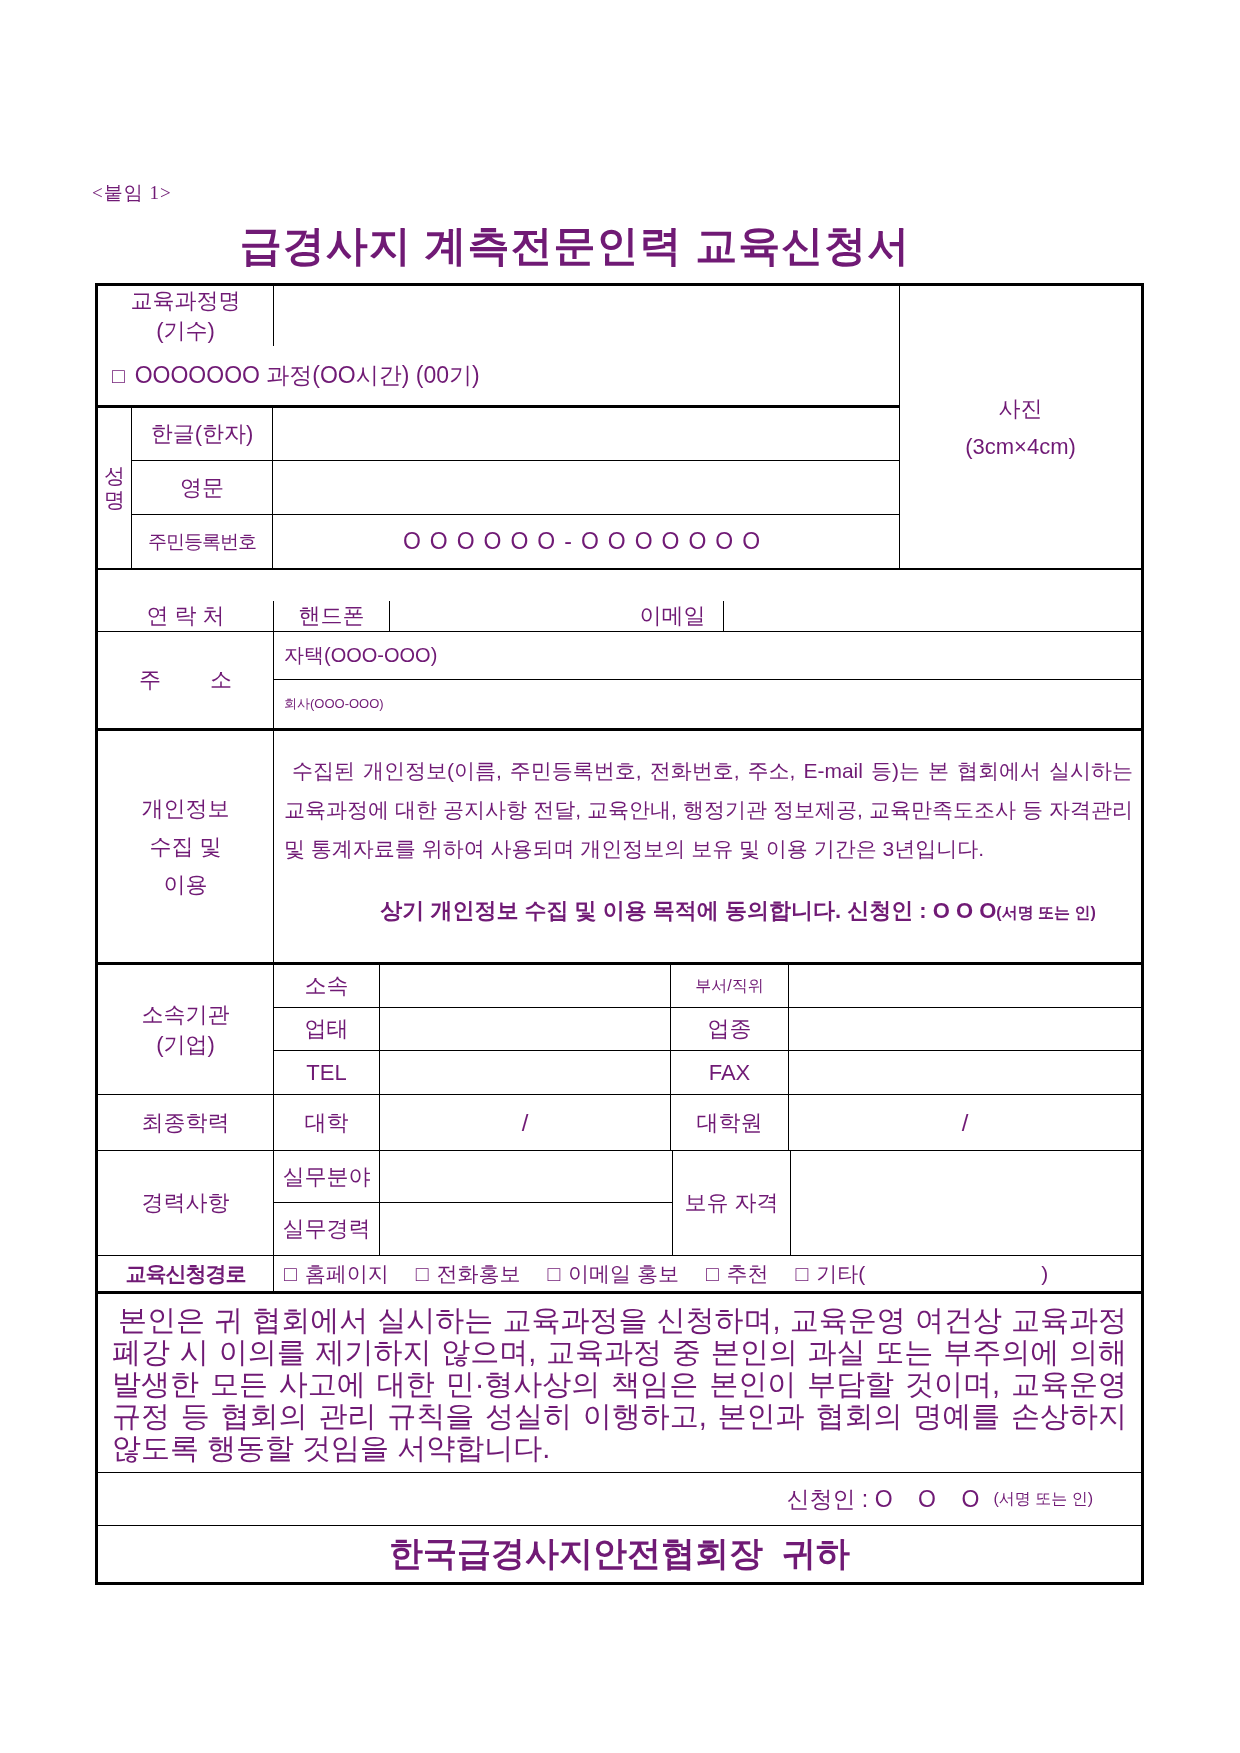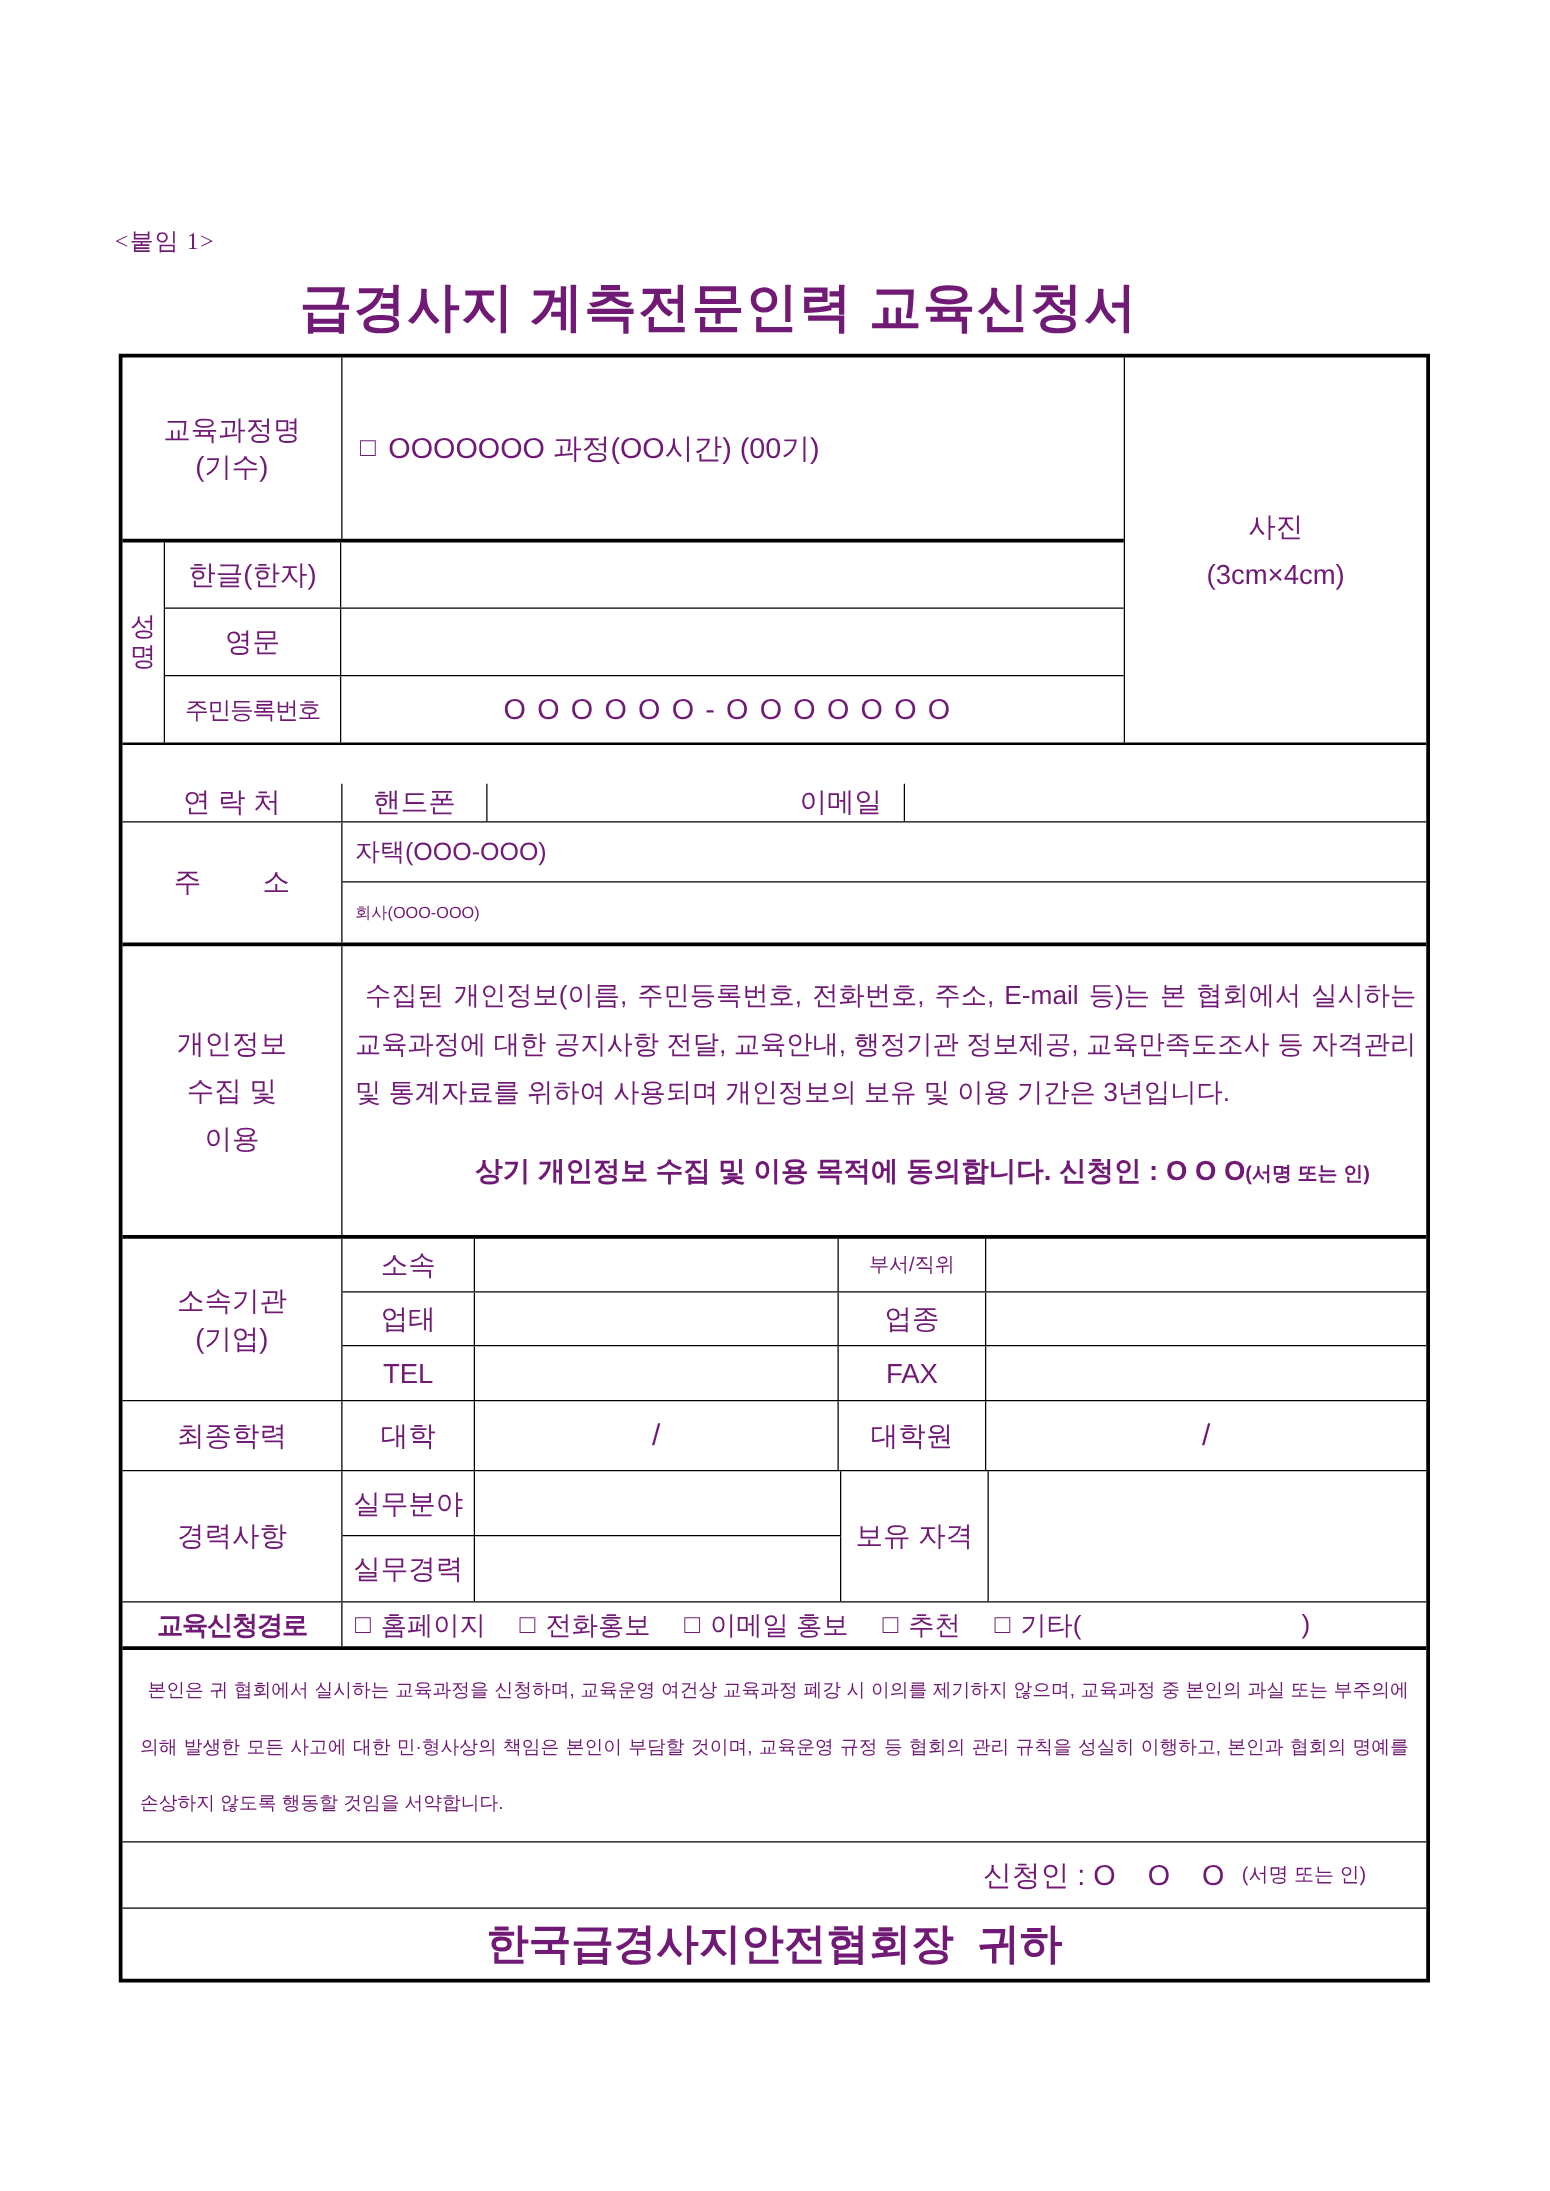--- a/index.html
+++ b/index.html
@@ -29,21 +29,21 @@
   .w102{width:102px;flex:none;}
   .w106{width:106px;flex:none;}
   .w291{width:291px;flex:none;}
   .w118{width:118px;flex:none;}
   .grow{flex:1 1 auto;min-width:0;}
   .col{display:flex;flex-direction:column;}
   
   .top-left{width:802px;flex:none;border-right:1px solid #000;display:flex;flex-direction:column;}
   .photo-cell{flex:1;display:flex;flex-direction:column;align-items:center;justify-content:center;
         gap:10px;font-size:22px;}
-  .r-course{height:148px;border-bottom:3px solid #000;}
+  .r-course{height:122px;border-bottom:3px solid #000;flex-direction:column;}
   .course-label{line-height:30px;}
   .course-value{font-size:23px;gap:10px;padding-left:14px;}
   .name-block{display:flex;flex:1;}
   .name-vert{width:34px;flex:none;border-right:1px solid #000;display:flex;flex-direction:column;
         align-items:center;justify-content:space-evenly;font-size:21px;line-height:24px;}
   .h53{height:53px;}
   .h54{height:54px;}
   .h62{height:62px;align-items:flex-end;}
   .h48{height:48px;}
   .h43{height:43px;}
@@ -59,21 +59,21 @@
   .privacy-consent{font-size:22px;font-weight:bold;text-align:center;padding:2px 2px 6px 2px;
         white-space:pre;}
   .privacy-consent .suffix{font-size:16px;font-weight:bold;}
   .privacy-label{line-height:38px;}
   
   .route-options{gap:27px;padding-left:10px;font-size:21px;}
   .route-options .opt{display:flex;align-items:center;gap:8px;}
   .route-label{font-weight:bold;font-size:21px;letter-spacing:-1px;}
   .kita-close{margin-left:168px;}
   
-  .pledge{display:block;padding:10px 14px 8px 14px;font-size:15px;line-height:45px;
+  .pledge{display:block;padding:10px 14px 8px 14px;font-size:29px;line-height:32px;
         text-align:justify;text-indent:6px;}
   .date-row{justify-content:center;align-items:center;display:flex;font-size:22px;height:40px;}
   .applicant-row{display:flex;justify-content:flex-end;align-items:center;height:53px;
         padding-right:48px;gap:14px;}
   .applicant-main{font-size:23px;}
   .applicant-suffix{font-size:16px;}
   .recipient-row{display:flex;justify-content:center;align-items:center;height:56px;
         font-size:34px;font-weight:800;}
   .checkbox{font-size:21px;}
   .slash{font-size:24px;}

